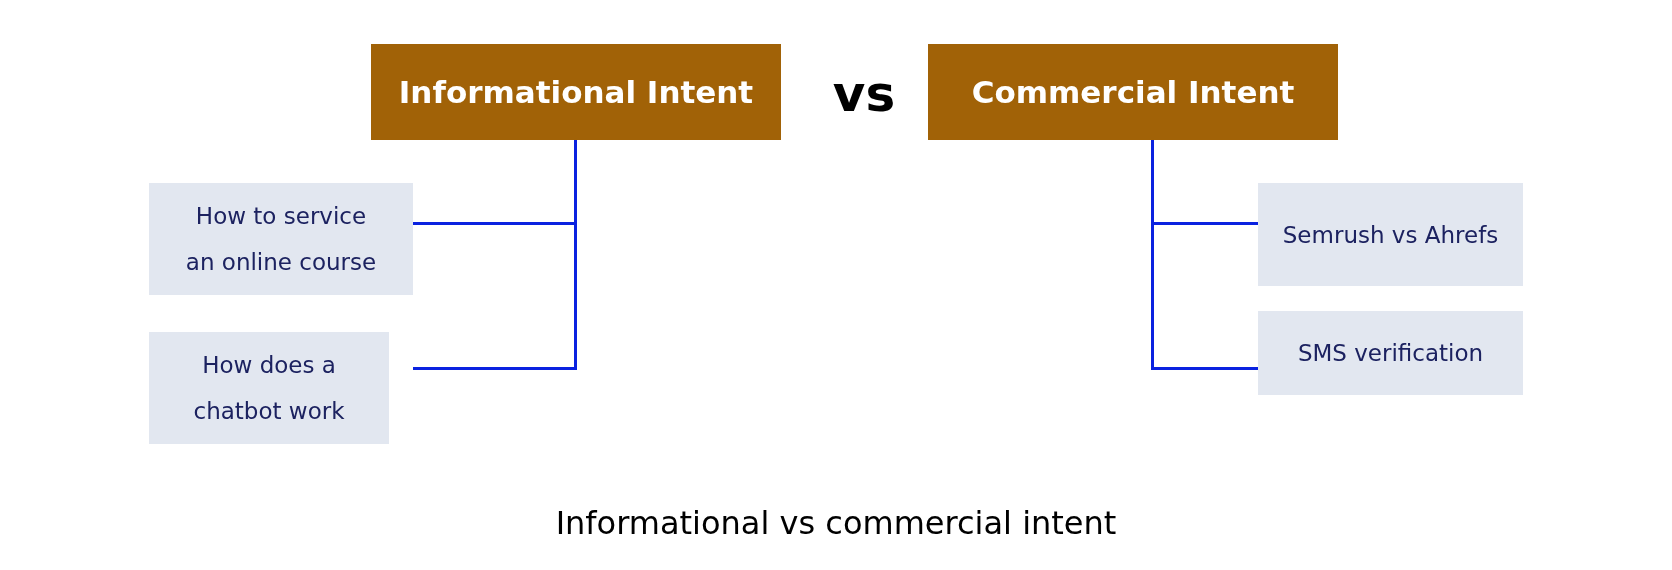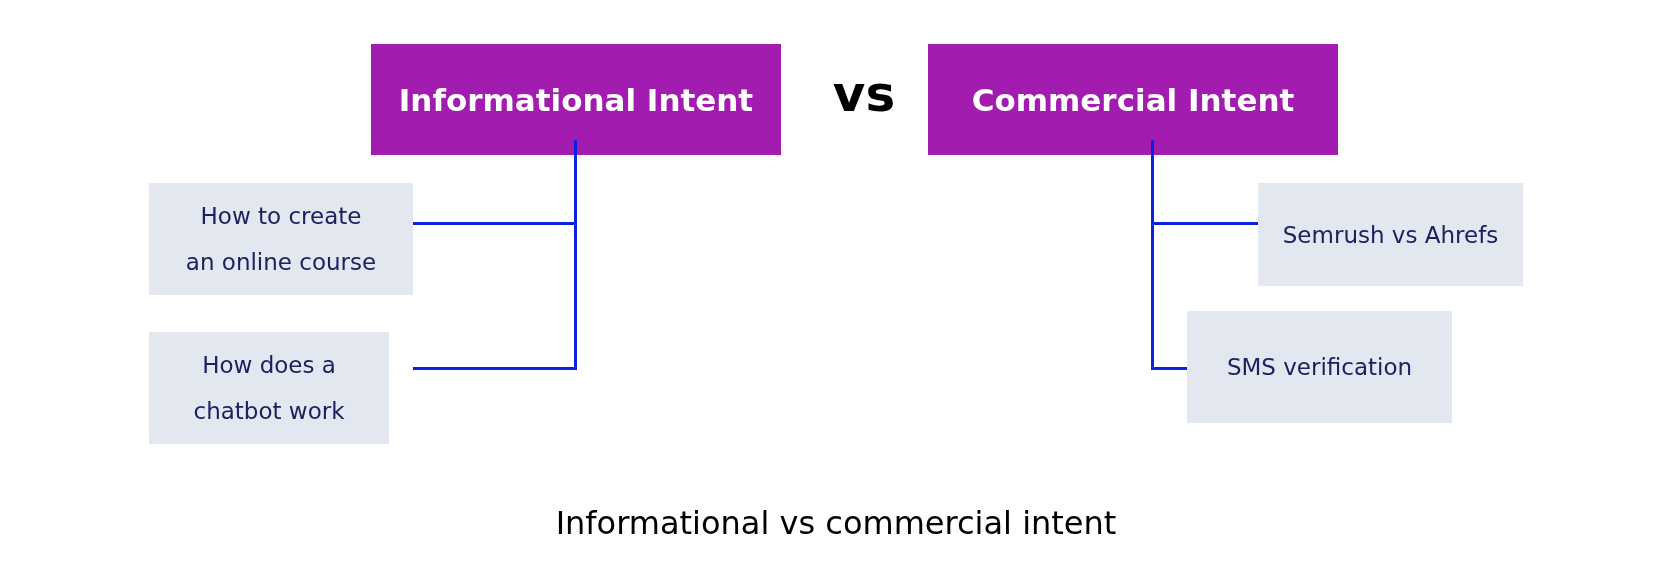--- a/index.html
+++ b/index.html
@@ -1,19 +1,19 @@
 <!DOCTYPE html>
 <html><head>
 <meta charset="utf-8">
 <style>
   html, body { margin: 0; padding: 0; background: #ffffff; }
   body { width: 1672px; height: 570px; position: relative; overflow: hidden; font-family: "DejaVu Sans", sans-serif; }
   .head-box {
-    position: absolute; top: 44px; height: 111px; width: 410px;
-    background: #a21caf; color: #ffffff;
+    position: absolute; top: 44px; height: 96px; width: 410px;
+    background: #a16207; color: #ffffff;
     display: flex; align-items: center; justify-content: center;
     font-family: "DejaVu Sans", sans-serif; font-weight: bold; font-size: 31px; letter-spacing: 0px;
   }
   .vs {
     position: absolute; left: 824px; top: 62px; width: 80px; height: 64px;
     display: flex; align-items: center; justify-content: center;
     font-family: "DejaVu Sans", sans-serif; font-weight: bold; font-size: 50px; color: #000000;
   }
   .line { position: absolute; background: #0a22e0; }
   .item-box {
@@ -43,35 +43,35 @@
 <div class="line" style="left:574px; top:140px; width:3px; height:230px;"></div>
 <div class="line" style="left:413px; top:222px; width:164px; height:3px;"></div>
 <div class="line" style="left:413px; top:367px; width:164px; height:3px;"></div>
 
 <div class="line" style="left:1151px; top:140px; width:3px; height:230px;"></div>
 <div class="line" style="left:1151px; top:222px; width:107px; height:3px;"></div>
 <div class="line" style="left:1151px; top:367px; width:107px; height:3px;"></div>
 
 <div class="item-box" style="left:149px; top:183px; width:264px; height:112px;">
   <div>
-    <span>How to create</span>
+    <span>How to service</span>
     <span>an online course</span>
   </div>
 </div>
 <div class="item-box" style="left:149px; top:332px; width:240px; height:112px;">
   <div>
     <span>How does a</span>
     <span>chatbot work</span>
   </div>
 </div>
 
 <div class="item-box" style="left:1258px; top:183px; width:265px; height:103px;">
   <div>
     <span>Semrush vs Ahrefs</span>
   </div>
 </div>
-<div class="item-box" style="left:1187px; top:311px; width:265px; height:112px;">
+<div class="item-box" style="left:1258px; top:311px; width:265px; height:84px;">
   <div>
     <span>SMS verification</span>
   </div>
 </div>
 
 <div class="caption">Informational vs commercial intent</div>
 
 </body></html>

